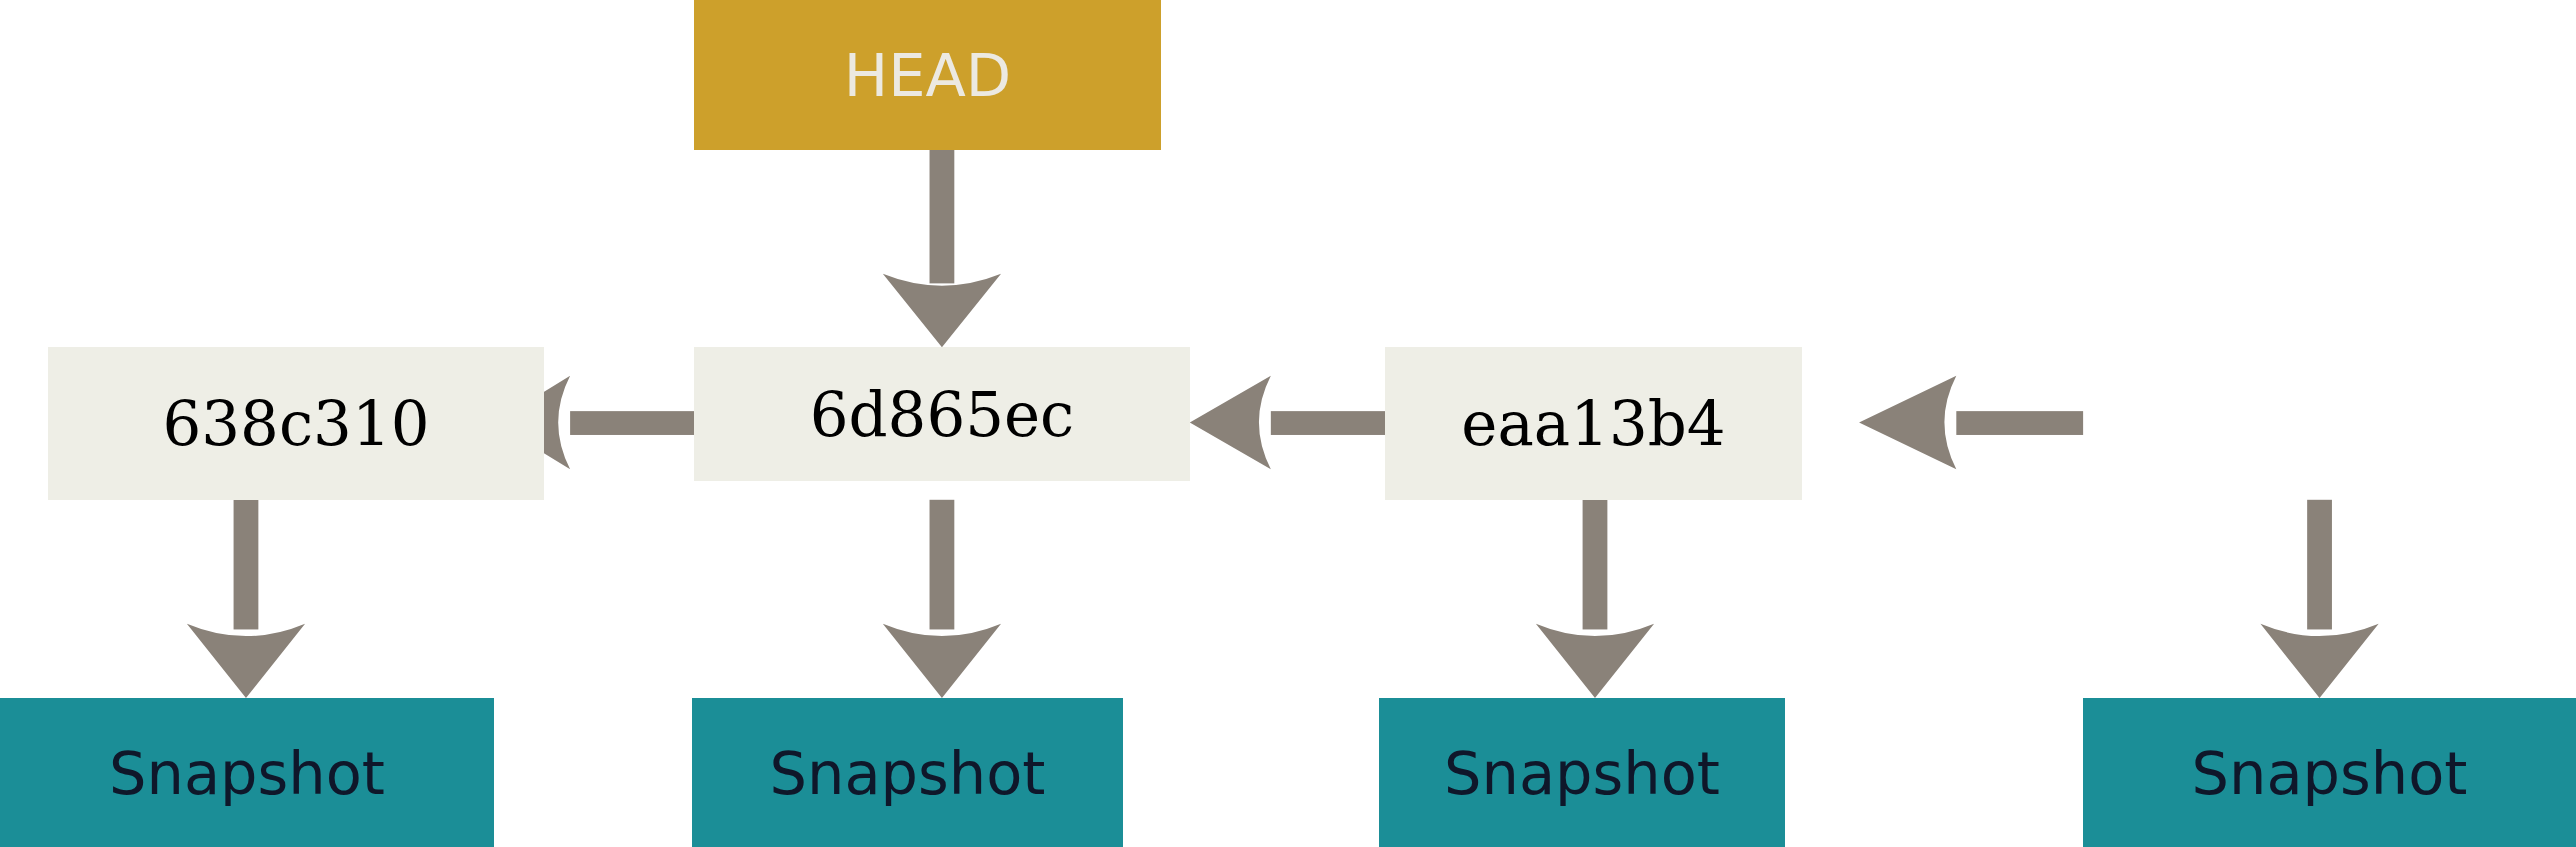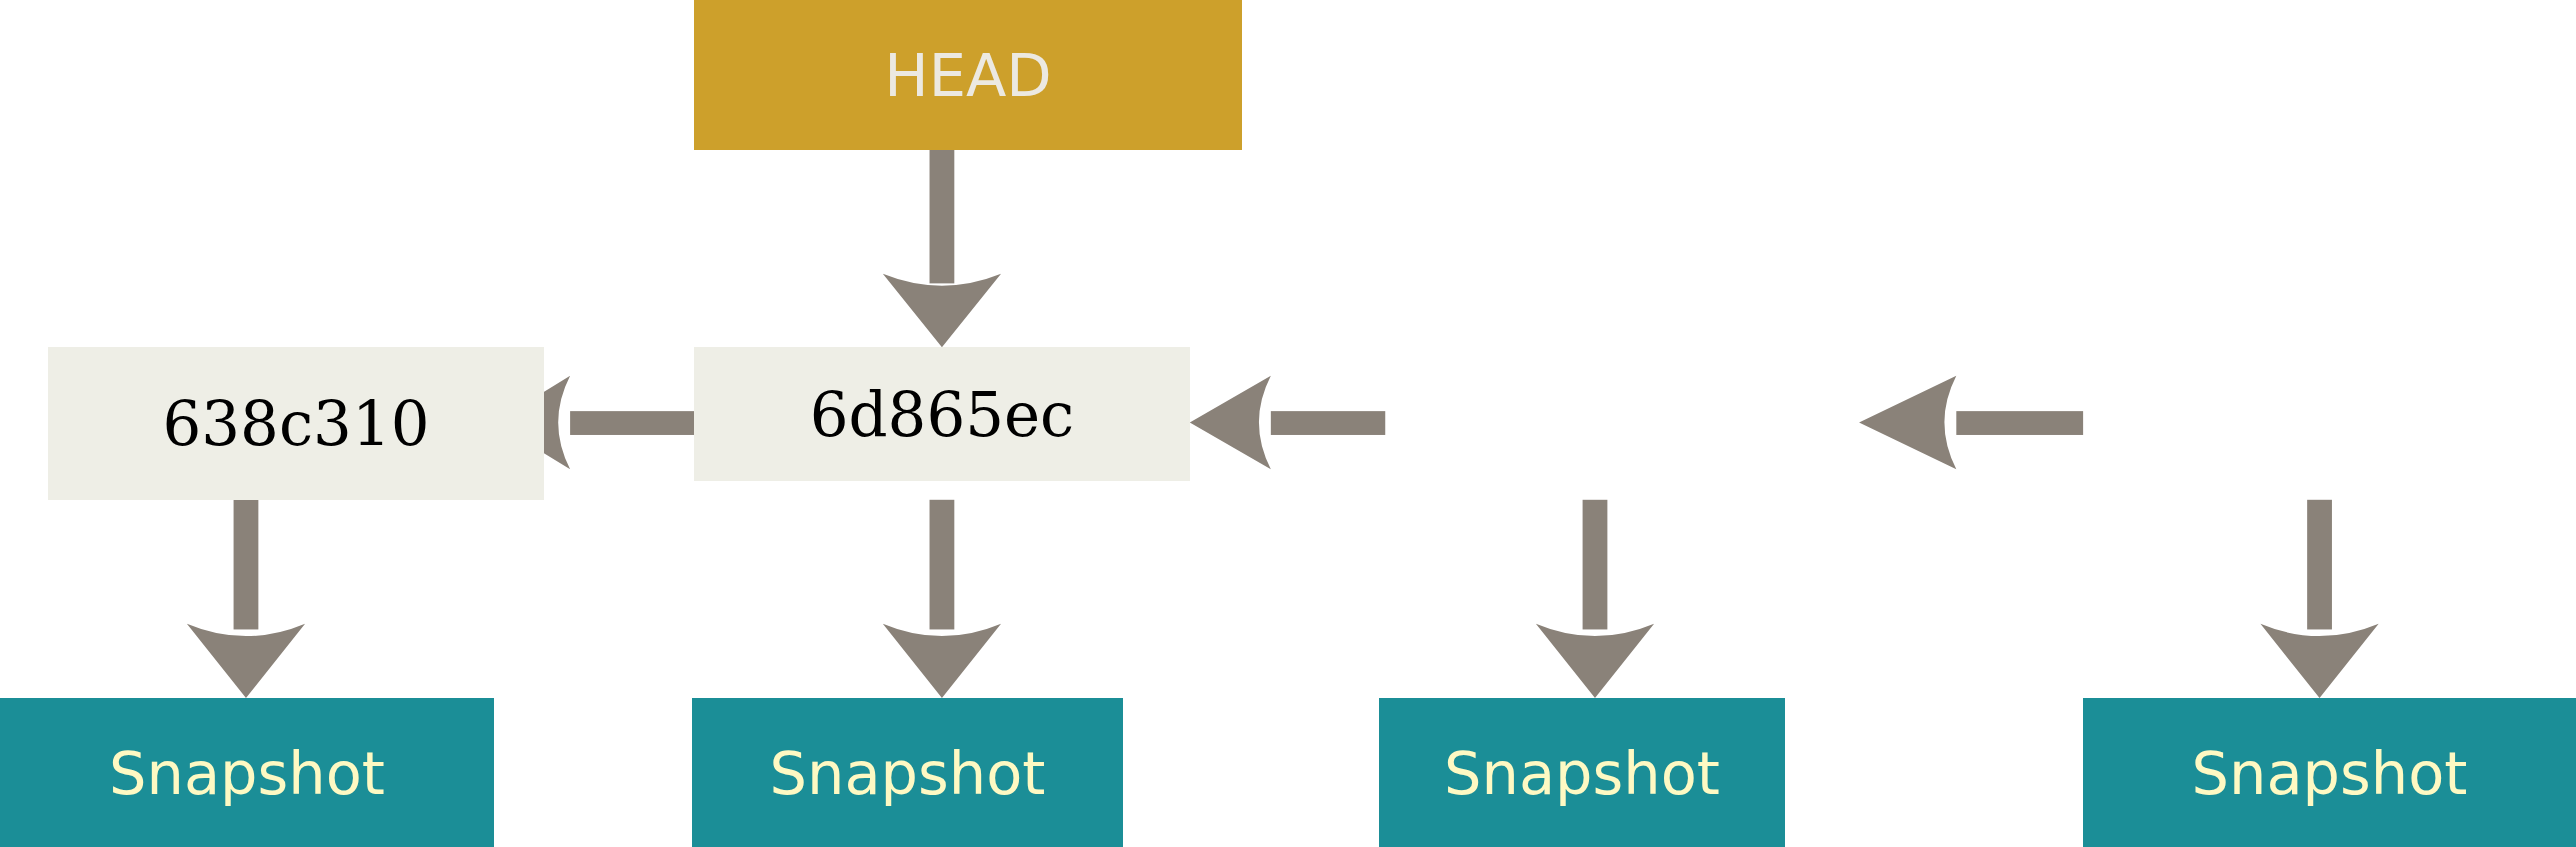--- a/index.html
+++ b/index.html
@@ -34,21 +34,21 @@
   }
   .node-commit {
     background: #eeeee6;
     color: #000000;
     font-family: "DejaVu Serif", serif;
     font-size: 61px;
     font-weight: 400;
   }
   .node-snapshot {
     background: #1b8e97;
-    color: #fef9c3;
+    color: #0f172a;
     font-family: "DejaVu Sans", sans-serif;
     font-size: 59px;
     font-weight: 400;
   }
   .edge-layer {
     position: absolute;
     left: 0;
     top: 0;
     width: 2576px;
     height: 848px;
@@ -96,32 +96,35 @@
       <rect x="1660" y="524" width="26" height="136" fill="#8a8279"></rect>
       <path d="M 1611 654 Q 1673 680 1735 654 L 1673 732 Z" fill="#8a8279"></path>
     </g>
 
     <g>
       <rect x="2420" y="524" width="26" height="136" fill="#8a8279"></rect>
       <path d="M 2371 654 Q 2433 680 2495 654 L 2433 732 Z" fill="#8a8279"></path>
     </g>
   </svg>
 
-  <div class="node node-head" style="left:694px; top:0px; width:548px; height:150px;">
+  <div class="node node-head" style="left:694px; top:0px; width:467px; height:150px;">
     <span>HEAD</span>
   </div>
 
   <div class="node node-commit" style="left:0px; top:347px; width:496px; height:153px;margin-left:48px;">
     <span>638c310</span>
   </div>
 
   <div class="node node-commit" style="left:694px; top:347px; width:496px; height:134px;">
     <span>6d865ec</span>
   </div>
 
+  <div class="node node-commit" style="left:1385px; top:347px; width:417px; height:153px;">
+    <span>eaa13b4</span>
+  </div>
 
 
   <div class="node node-snapshot" style="left:0px; top:698px; width:494px; height:150px;">
     <span>Snapshot</span>
   </div>
 
   <div class="node node-snapshot" style="left:692px; top:698px; width:431px; height:150px;">
     <span>Snapshot</span>
   </div>
 

